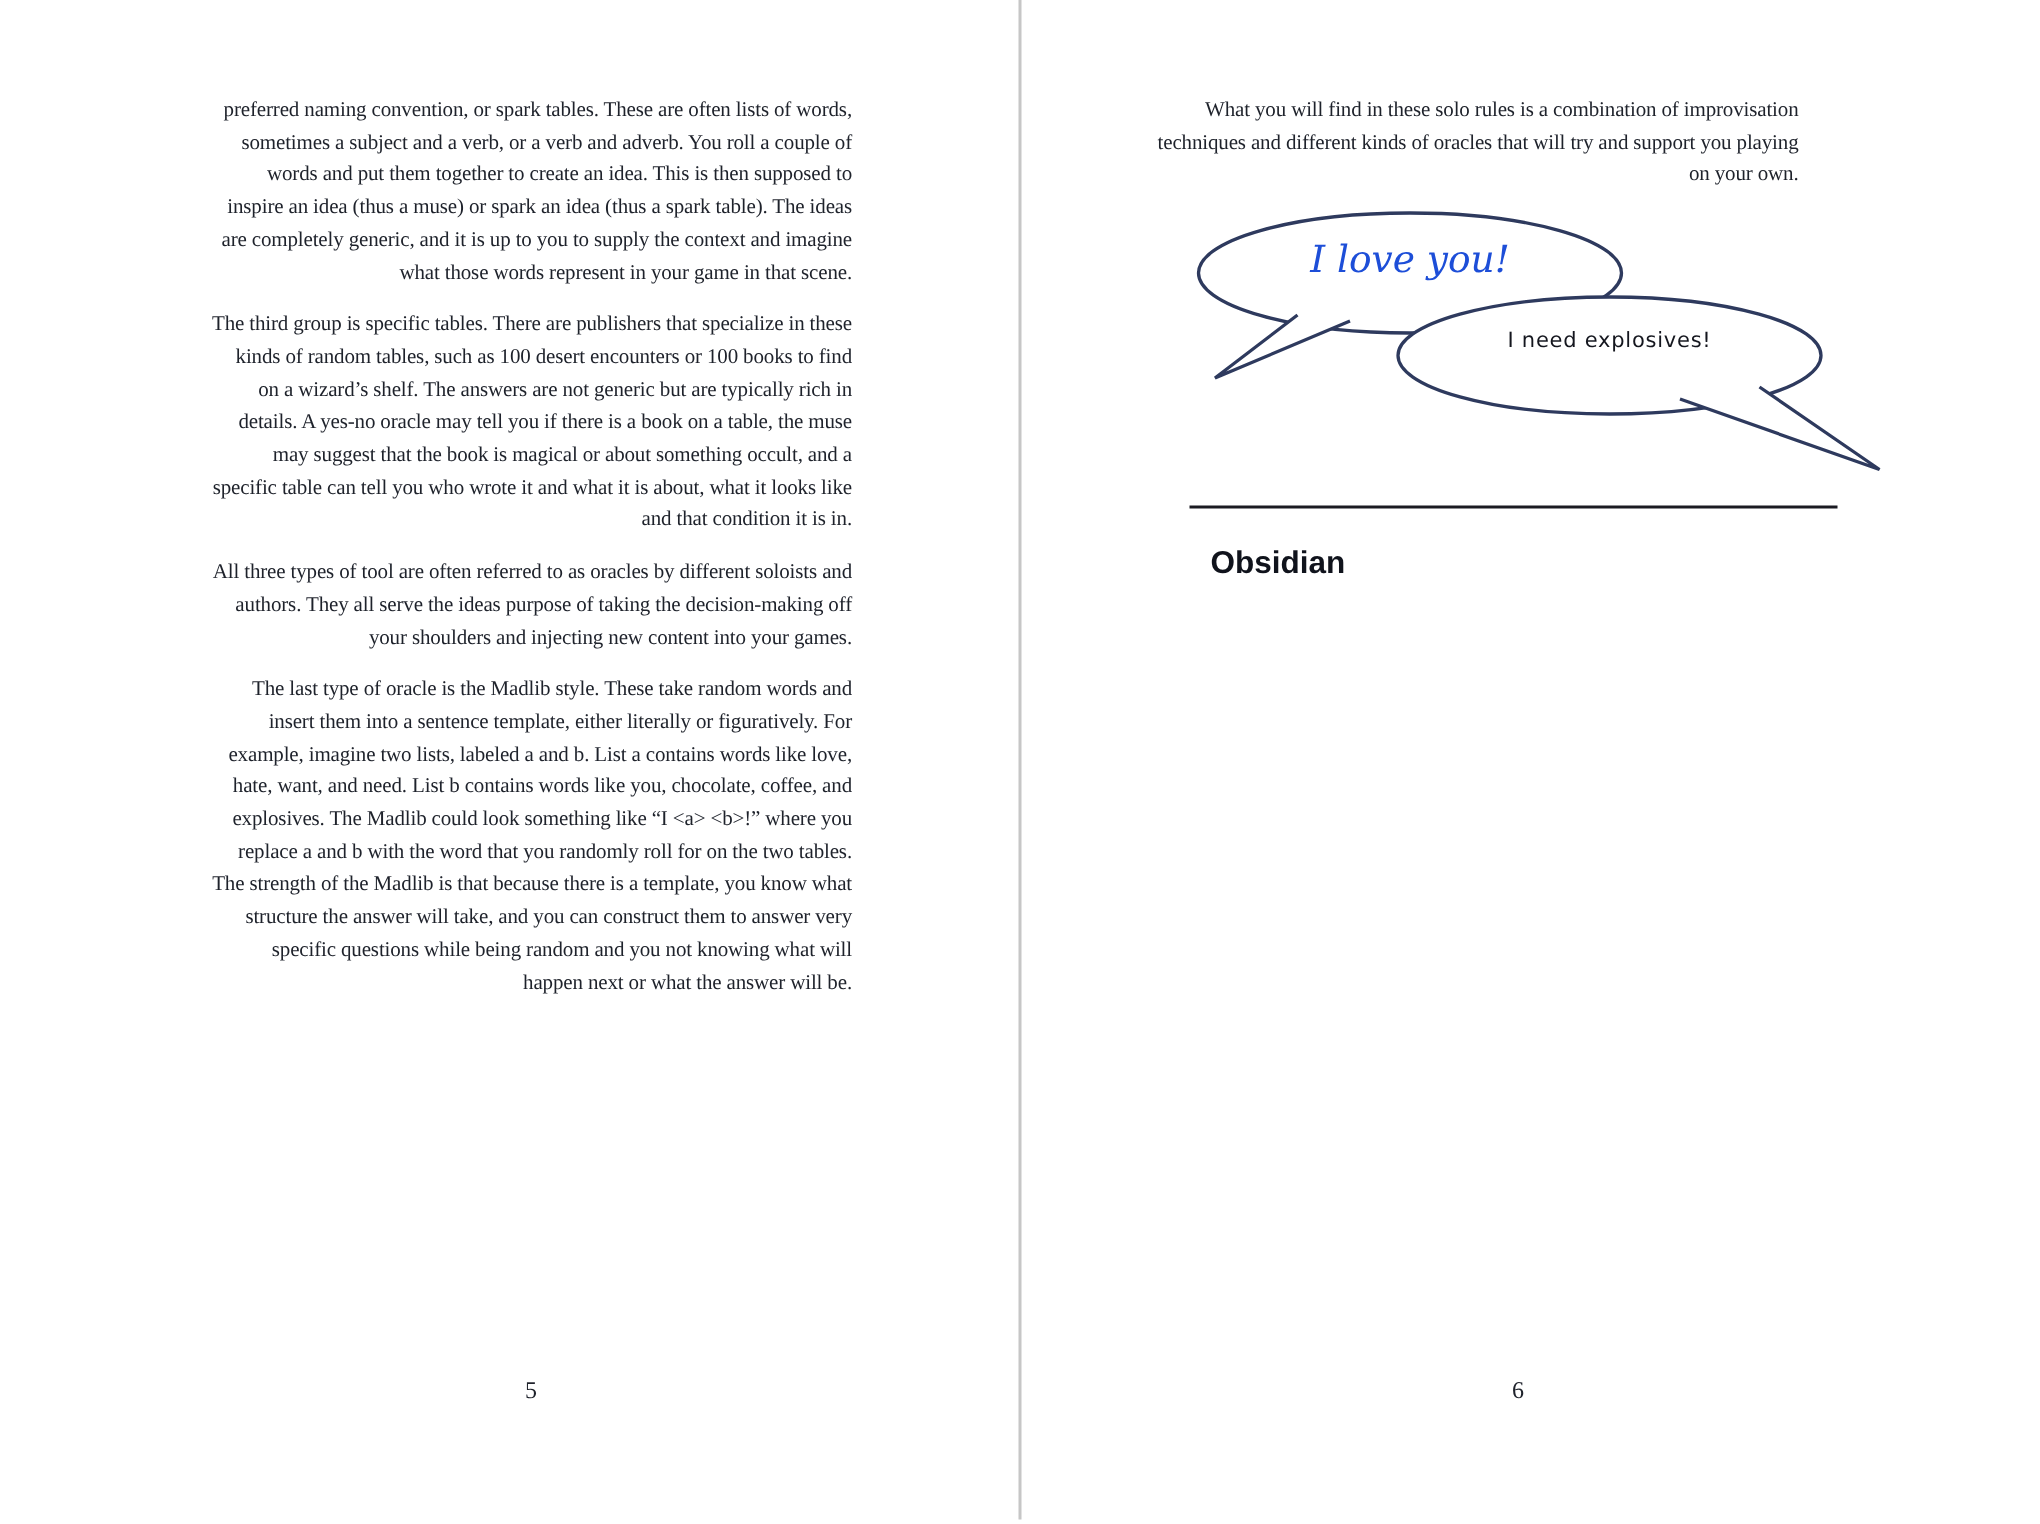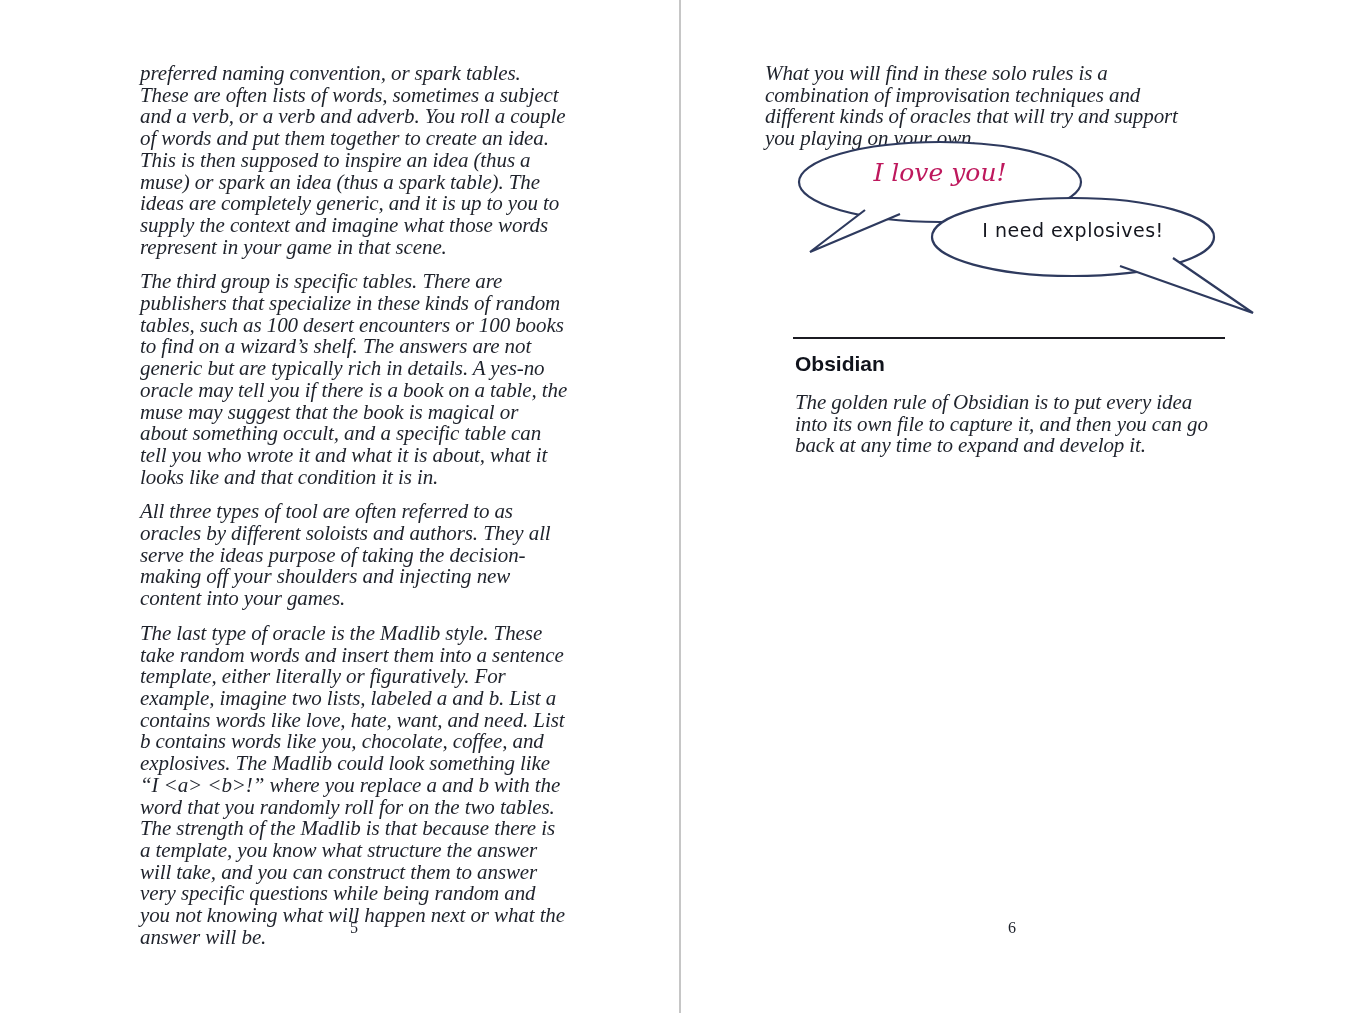--- a/index.html
+++ b/index.html
@@ -19,25 +19,24 @@
   .page-divider {
     position: absolute;
     left: 679px;
     top: 0;
     width: 2px;
     height: 1013px;
     background: #c6c6c6;
   }
   .text-col {
     position: absolute;
-    font-size: 21px;
+    font-size: 14px;
     line-height: 21.7px;
     letter-spacing: -0.1px;
-    text-align: left;
-    font-style: italic;
+    text-align: right;
   }
   .text-col p {
     margin: 0 0 13px 0;
   }
   .col-left  { left: 140px; top: 63px;  width: 428px; }
   .col-right { left: 765px; top: 63px;  width: 434px; }
   .col-right-lower { left: 795px; top: 392px; width: 434px; }
   .page-number {
     position: absolute;
     top: 919px;
@@ -64,45 +63,45 @@
     text-align: center;
     white-space: nowrap;
   }
   .bubble-text-1 {
     left: 855px;
     top: 158px;
     width: 170px;
     font-family: "DejaVu Serif", serif;
     font-style: italic;
     font-size: 25px;
-    color: #be185d;
+    color: #1d4ed8;
   }
   .bubble-text-2 {
     left: 973px;
     top: 219px;
     width: 200px;
     font-family: "DejaVu Sans", sans-serif;
-    font-size: 19px;
+    font-size: 14px;
     font-weight: 500;
     letter-spacing: 0.5px;
     color: #14161e;
   }
   .section-rule {
     position: absolute;
     left: 793px;
     top: 337px;
     width: 432px;
     height: 2px;
     background: #1b1b22;
   }
   .section-heading {
     position: absolute;
     left: 795px;
     top: 352px;
-    margin: 0;
+    margin: 12px;
     font-family: "Liberation Sans", sans-serif;
     font-size: 21px;
     font-weight: 700;
     color: #10131c;
   }
 </style>
 </head>
 <body>
 
 <div class="spread">
@@ -133,17 +132,16 @@
       <path class="bubble-shape" d="M 325 128 L 458 175 L 378 120"></path>
     </g>
   </svg>
   <div class="bubble-text bubble-text-1">I love you!</div>
   <div class="bubble-text bubble-text-2">I need explosives!</div>
 
   <div class="section-rule"></div>
   <h2 class="section-heading">Obsidian</h2>
 
   <div class="text-col col-right-lower">
-    <p>The golden rule of Obsidian is to put every idea into its own file to capture it, and then you can go back at any time to expand and develop it.</p>
   </div>
   <div class="page-number page-number-right">6</div>
 
 </div>
 
 </body></html>

